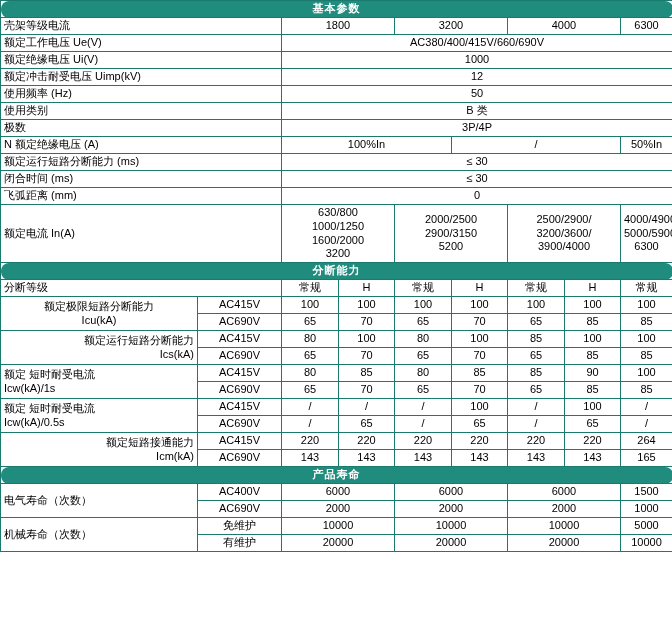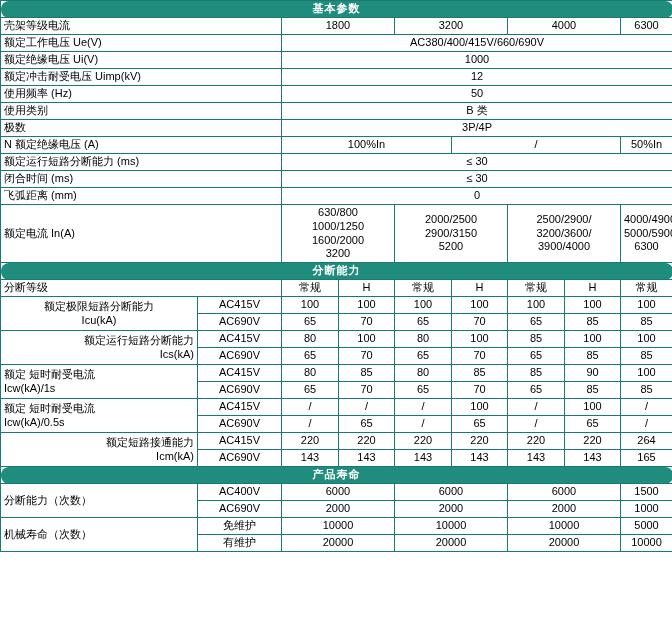--- a/index.html
+++ b/index.html
@@ -284,21 +284,21 @@
     <td class="ctr">143</td>
     <td class="ctr">143</td>
     <td class="ctr">165</td>
   </tr>
 
   <tr>
     <td class="sect" colspan="9">产品寿命</td>
   </tr>
 
   <tr>
-    <td class="lifelbl" rowspan="2">分断能力（次数）</td>
+    <td class="lifelbl" rowspan="2">电气寿命（次数）</td>
     <td class="sub">AC400V</td>
     <td class="ctr" colspan="2">6000</td>
     <td class="ctr" colspan="2">6000</td>
     <td class="ctr" colspan="2">6000</td>
     <td class="ctr">1500</td>
   </tr>
   <tr>
     <td class="sub">AC690V</td>
     <td class="ctr" colspan="2">2000</td>
     <td class="ctr" colspan="2">2000</td>

